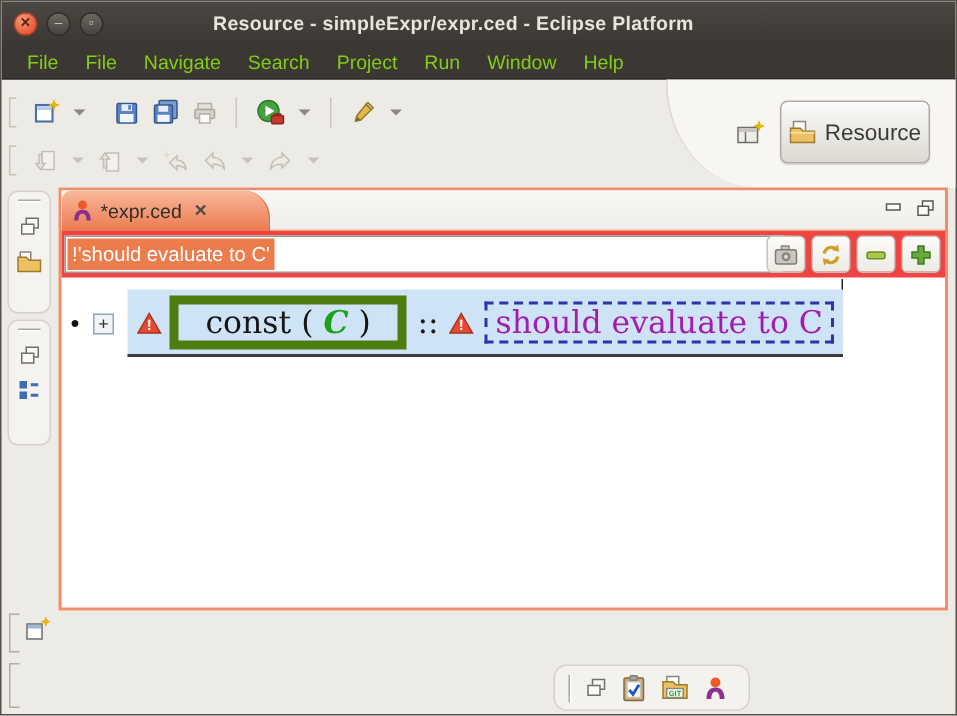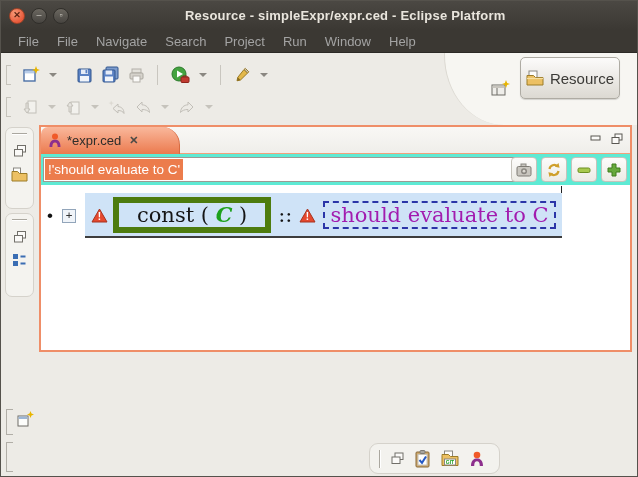--- a/index.html
+++ b/index.html
@@ -18,84 +18,84 @@
   }
   .winbtns { display:flex; gap:6px; margin-left:8px; }
   .wbtn {
     width:16px; height:16px; border-radius:50%;
     display:flex; align-items:center; justify-content:center;
     font-size:9px; line-height:1; cursor:default;
   }
   .wbtn.close { background:radial-gradient(circle at 35% 30%, #f69a77, #e8593a 70%); border:1px solid #9e4328; color:#5c2414; font-weight:bold; }
   .wbtn.plain { background:linear-gradient(#6b6760,#474440); border:1px solid #302e2a; color:#cfccc4; }
   .title-text {
-    margin-left:116px; color:#e9e5dd; font-weight:bold; font-size:13px; letter-spacing:.2px;
+    margin-left:73px; color:#e9e5dd; font-weight:bold; font-size:13px; letter-spacing:.2px;
   }
   .menubar {
     position:absolute; left:0; top:29px; width:100%; height:23px;
     background:#3b3833; display:flex; align-items:center; gap:0; padding-left:8px;
     border-bottom:1px solid #2c2a26;
   }
-  .menu-item { color:#a3a3a3; font-size:13px; padding:3px 9px; cursor:default; }
+  .menu-item { color:#84cc16; font-size:13px; padding:3px 9px; cursor:default; }
 
   
   .tb-handle { width:5px; height:20px; border-left:1px solid #c6c3bb; border-top:1px solid #c6c3bb; border-bottom:1px solid #c6c3bb; margin-right:5px; }
   .tb-sep { width:1px; height:20px; background:#c9c6bf; margin:0 6px; }
   .tb-row { position:absolute; display:flex; align-items:center; }
   #tb-row1 { left:5px; top:61px; height:26px; gap:4px; }
   #tb-row2 { left:5px; top:93px; height:26px; gap:4px; }
   .tbtn { display:flex; align-items:center; justify-content:center; padding:2px; }
   .dd { width:0; height:0; border-left:4px solid transparent; border-right:4px solid transparent; border-top:4px solid #8a8781; margin:0 3px; }
   .dd.dis { border-top-color:#c6c3bc; }
 
   
   .persp-panel {
     position:absolute; left:443px; top:52px; width:195px; height:72px;
     background:#f7f6f2; border-left:1px solid #dbd8d1;
     border-bottom-left-radius:60px 70px;
   }
   .persp-open { position:absolute; left:488px; top:77px; }
   .persp-btn {
-    position:absolute; left:519px; top:56px; width:100px; height:42px;
+    position:absolute; left:519px; top:66px; width:100px; height:42px;
     border:1px solid #aeaba3; border-radius:5px;
     background:linear-gradient(#fcfbfa,#dcd9d2);
     box-shadow:0 1px 1px rgba(0,0,0,.15);
     display:flex; align-items:center; justify-content:center; gap:5px;
   }
   .persp-btn span { font-size:15px; color:#3b3a37; }
 
   
   .sidegroup {
     position:absolute; left:4px; width:29px;
     border:1px solid #d5d2cb; border-radius:7px; background:#f4f3ef;
     display:flex; flex-direction:column; align-items:center; padding-top:5px; gap:9px;
   }
   .grip-h { width:15px; height:0; border-top:1px solid #aaa79f; border-bottom:1px solid #fff; }
 
   
   .editor {
-    position:absolute; left:38px; top:124px; width:593px; height:227px;
+    position:absolute; left:38px; top:124px; width:593px; height:282px;
     background:#fff; border:2px solid #ef8e68;text-decoration:underline;
   }
   .ed-header {
     position:absolute; left:0; top:0; right:0; height:27px;
     background:linear-gradient(#f9f8f5,#efeeea);
     border-bottom:1px solid #f0a07c;
   }
   .ed-tab {
     position:absolute; left:0; top:0; width:139px; height:27px;
     background:linear-gradient(#f9b89c,#ec7a4e);
     border-radius:7px 18px 0 0; border-right:1px solid #d86a40;
     display:flex; align-items:center; padding-left:7px; gap:5px;
   }
   .ed-tab .tab-label { font-size:13px; color:#2e2d2a; }
   .ed-tab .tab-close { font-size:11px; color:#4c4a46; font-weight:bold; margin-left:3px; cursor:default; }
   .ed-minmax { position:absolute; right:7px; top:6px; display:flex; gap:9px; }
 
-  .filter-row { position:absolute; left:0; top:27px; right:0; height:31px; background:#5eead4; }
+  .filter-row { position:absolute; left:0; top:27px; right:0; height:31px; background:#ef4444; }
   .filter-field {
     position:absolute; left:2px; top:3px; width:480px; height:25px;
     border:1px solid #9d9a93; background:#fff; display:flex; align-items:center; padding-left:1px;
     font-size:13.5px; overflow:hidden;
   }
   .filter-sel { background:#ec7c4c; color:#fff; padding:3px 3px; white-space:pre; }
   .actions { position:absolute; right:3px; top:3px; display:flex; gap:4px; }
   .abtn {
     width:26px; height:25px; border:1px solid #c6c3bb; border-radius:4px;
     background:linear-gradient(#fdfcfb,#ecebe5);

